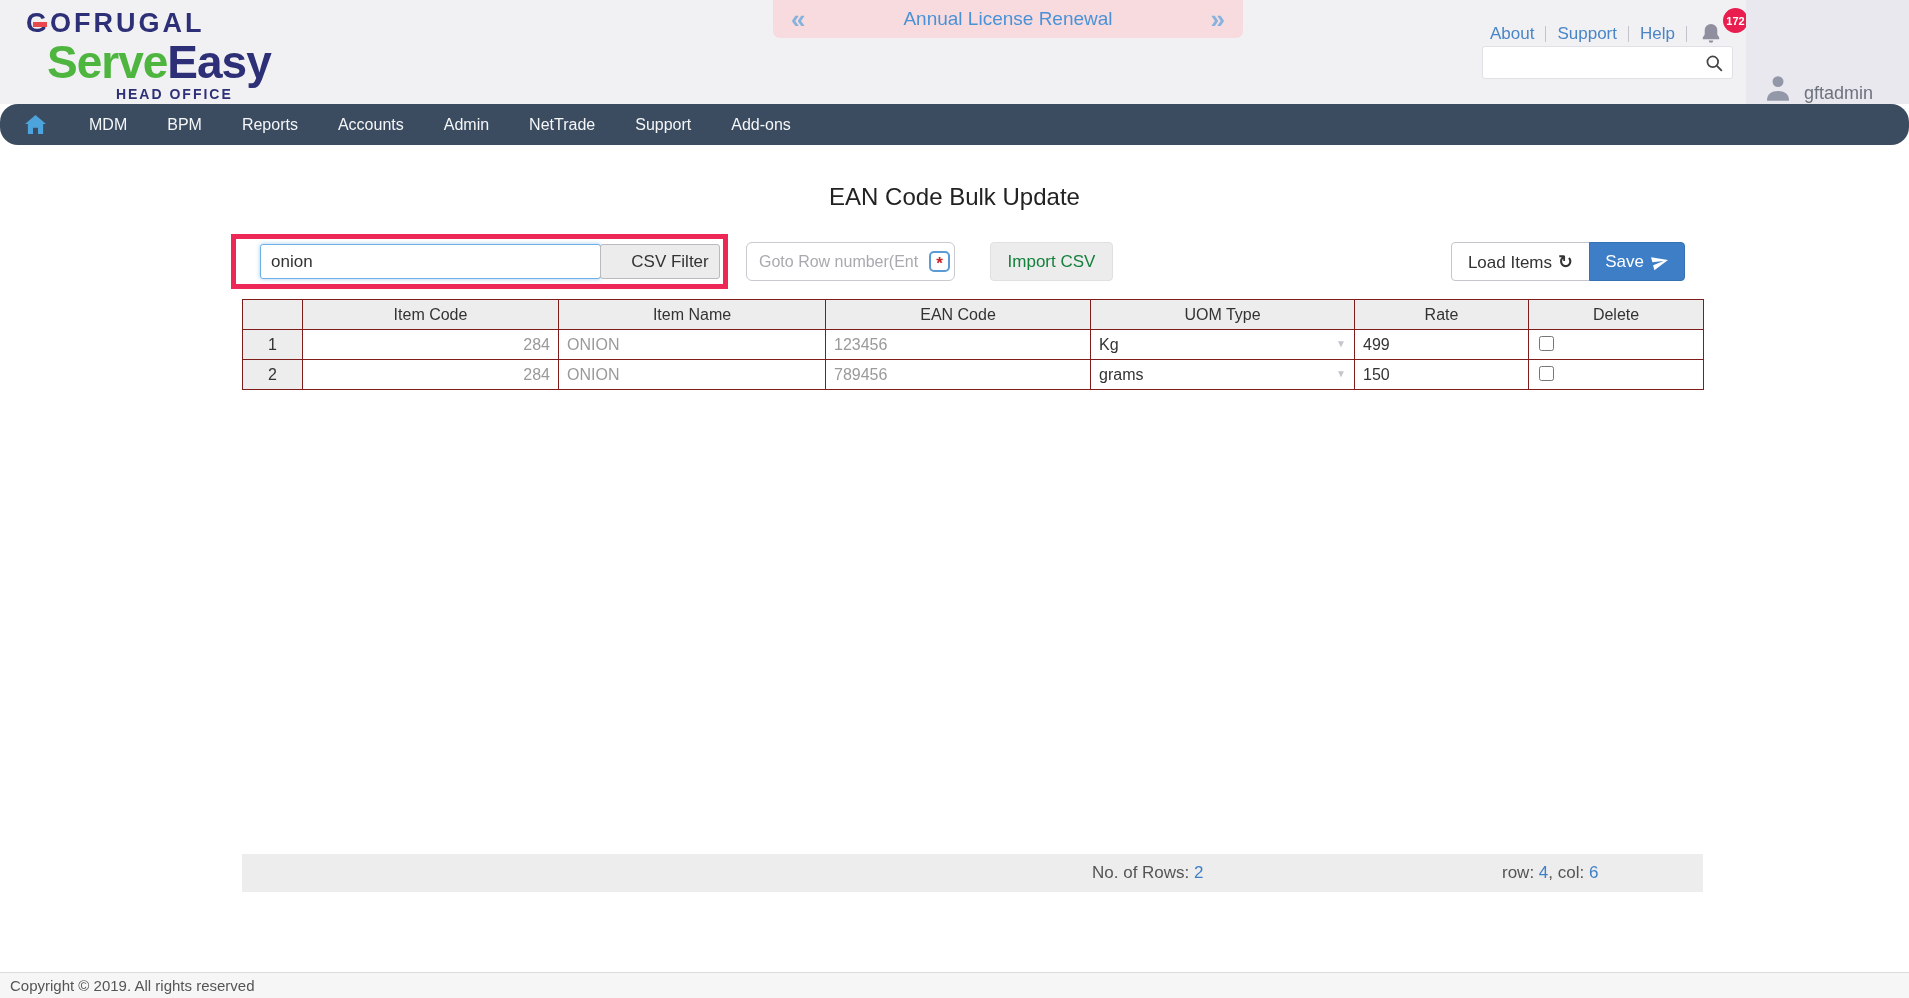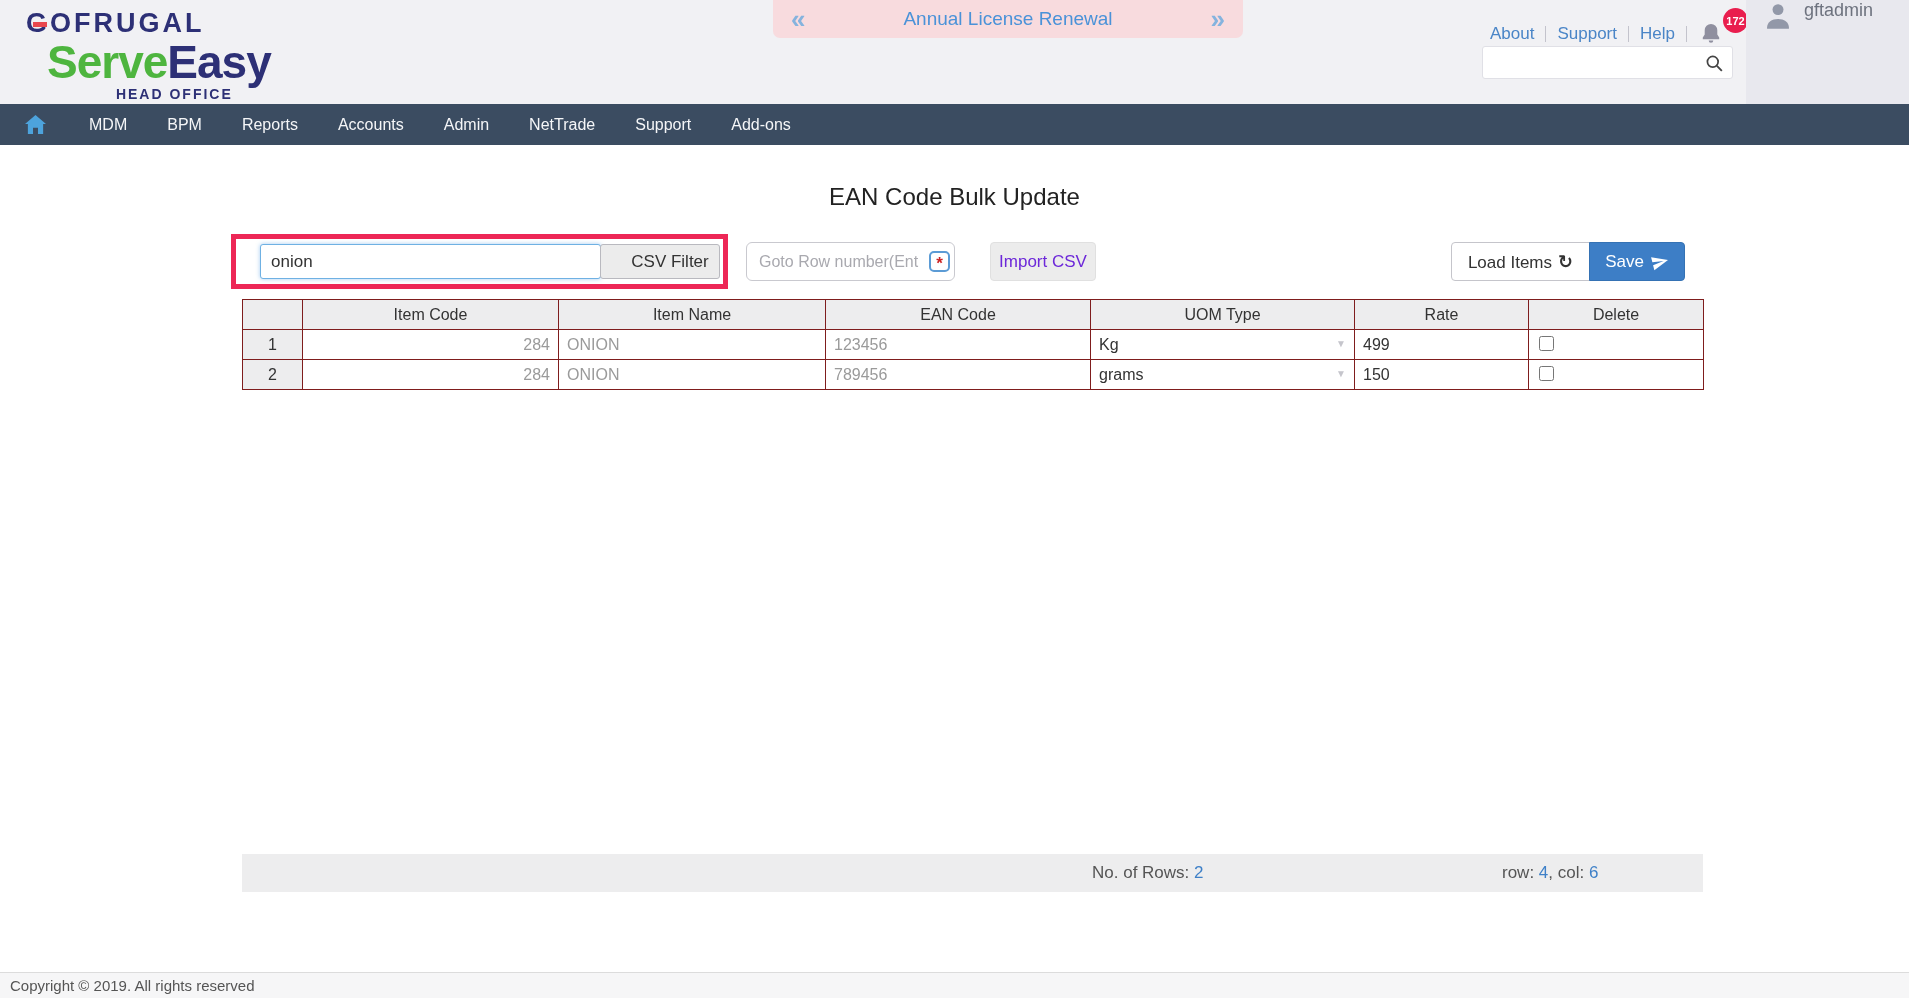--- a/index.html
+++ b/index.html
@@ -26,24 +26,24 @@
   .top-link:first-child { padding-left:0; }
   .bell-wrap { position:relative; margin-left:12px; width:40px; height:28px; }
   .bell-icon { position:absolute; left:0; top:2px; }
   .badge { position:absolute; left:24px; top:-12px; min-width:25px; height:25px; background:#e91e4e; color:#fff;
            border-radius:50%; font-size:11px; font-weight:bold; display:flex; align-items:center; justify-content:center; }
   .header-search { position:absolute; left:1482px; top:46px; width:251px; height:33px; background:#fff;
                    border:1px solid #e0e0e6; border-radius:3px; }
   .header-search input { width:214px; height:31px; border:none; outline:none; background:transparent; padding:0 8px; font-size:15px; }
   .header-search .mag { position:absolute; right:8px; top:7px; }
   .user-chip { position:absolute; right:0; top:0; width:163px; height:104px; background:#e8e8ee;
-               display:flex; align-items:flex-start; gap:10px; padding-left:16px; }
+               display:flex; align-items:flex-end; gap:10px; padding-left:16px; }
   .user-name { color:#6d727e; font-size:18px; }
   
-  .nav { height:41px; background:#3b4c61; display:flex; align-items:center; }
+  .nav { height:41px; background:#3b4c61; display:flex; align-items:center;border-radius:18px; }
   .nav-home { padding:0 22px 0 24px; cursor:pointer; display:flex; align-items:center; }
   .nav-item { color:#f5f6f8; font-size:16px; padding:0 20px; line-height:41px; cursor:pointer; }
   
   .page-title { text-align:center; padding-top:38px; height:68px; font-size:24px; color:#222; }
   .content { width:1461px; margin-left:242px; }
   .panel { position:relative; margin-left:8px; margin-top:13px; width:1437px; height:70px; background:#f4f4f5; }
   .mode-select { position:absolute; left:35px; top:16px; width:427px; height:38px; background:#fff; border:1px solid #b9b9bf;
                  border-radius:4px; font-size:17px; color:#444; line-height:36px; padding-left:14px; cursor:pointer; }
   .mode-caret { position:absolute; right:14px; top:12px; width:9px; height:9px; border-right:2px solid #333;
                 border-bottom:2px solid #333; transform:rotate(45deg); }
@@ -59,22 +59,22 @@
   .csv-filter-btn { position:absolute; left:358px; top:31px; width:120px; height:35px; background:#ececec;
                     border:1px solid #b9b9bf; border-radius:3px; font-size:17px; color:#333; cursor:pointer;
                     font-family:"Liberation Sans",sans-serif;padding-left:20px; }
   .goto-wrap { position:absolute; left:504px; top:29px; width:209px; height:39px; }
   .goto-input { width:100%; height:100%; border:1px solid #c9c9cf; border-radius:6px; padding:0 30px 0 12px;
                 font-size:16px; color:#333; outline:none; }
   .goto-input::placeholder { color:#a9a9af; }
   .goto-badge-icon { position:absolute; right:5px; top:9px; width:21px; height:21px; border:2px solid #5b9bd5;
                      border-radius:5px; background:#fff; color:#cc2222; font-size:17px; font-weight:bold;
                      text-align:center; line-height:22px; }
-  .import-csv-btn { position:absolute; left:748px; top:29px; width:106px; height:39px; background:#ececec;
-                    border:1px solid #e0e0e0; border-radius:4px; font-size:17px; color:#6d28d9; cursor:pointer;
+  .import-csv-btn { position:absolute; left:748px; top:29px; width:123px; height:39px; background:#ececec;
+                    border:1px solid #e0e0e0; border-radius:4px; font-size:17px; color:#15803d; cursor:pointer;
                     font-family:"Liberation Sans",sans-serif; }
   .load-items-btn { position:absolute; left:1209px; top:29px; width:139px; height:39px; background:#fff;
                     border:1px solid #c5c5cb; border-radius:4px 0 0 4px; font-size:17px; color:#333; cursor:pointer;
                     font-family:"Liberation Sans",sans-serif; }
   .refresh-glyph { font-family:"DejaVu Sans",sans-serif; font-weight:bold; font-size:18px; margin-left:6px; }
   .save-btn { position:absolute; left:1347px; top:29px; width:96px; height:39px; background:#3d7ec6; border:1px solid #3572b4;
               border-radius:0 4px 4px 0; font-size:17px; color:#fff; cursor:pointer; font-family:"Liberation Sans",sans-serif;
               display:flex; align-items:center; justify-content:center; gap:7px; }
   
   .grid { border-collapse:collapse; table-layout:fixed; width:1461px; font-size:16px; }

